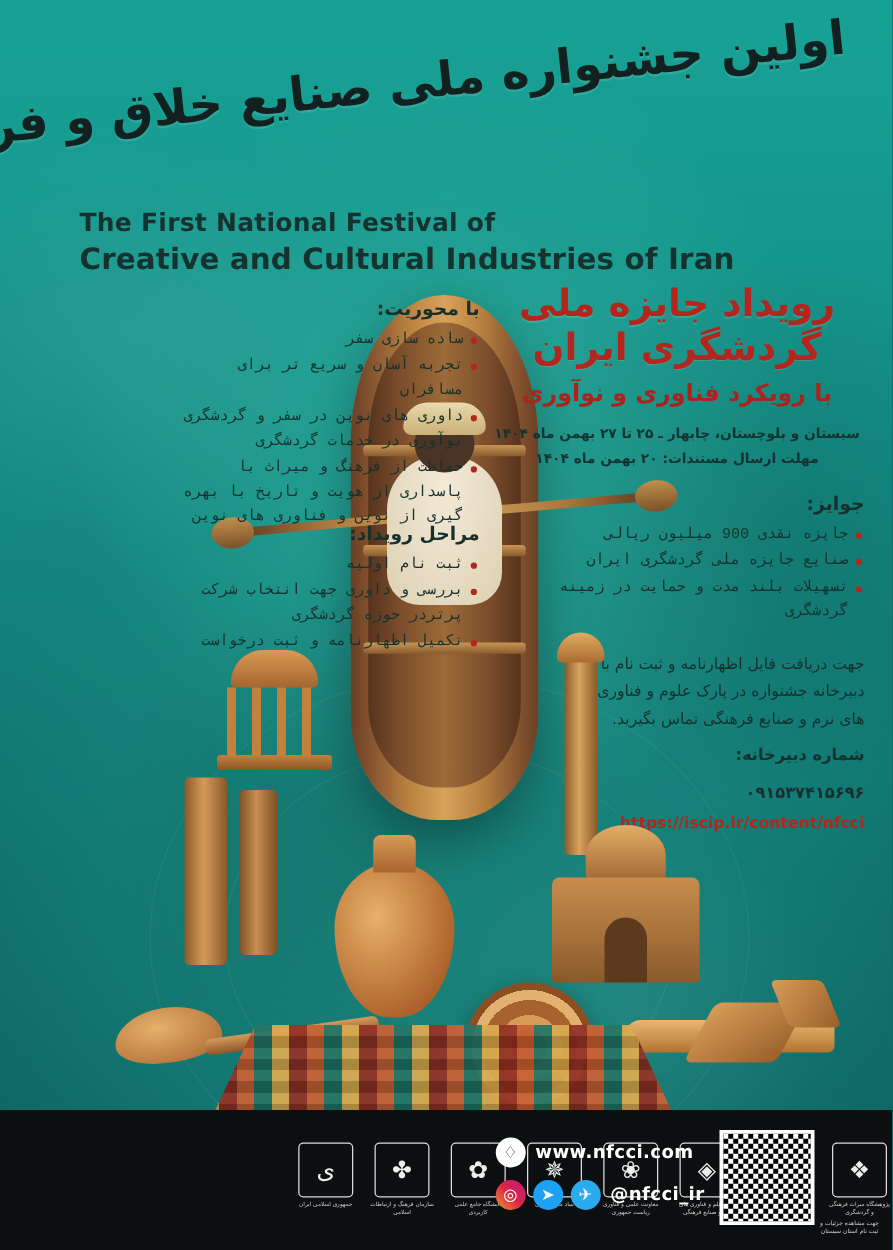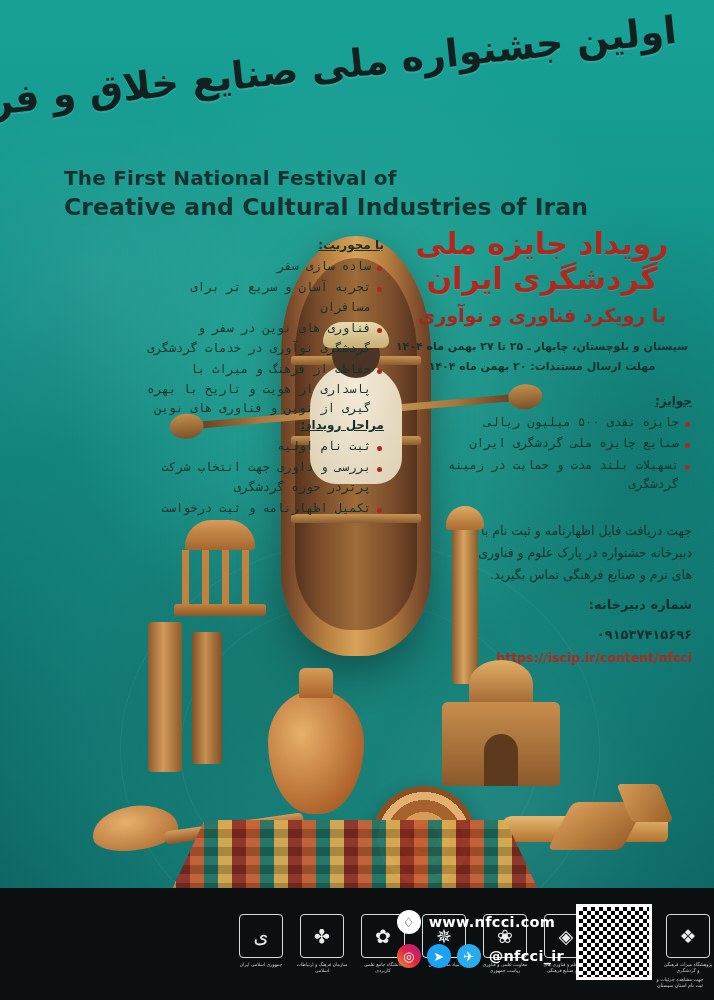--- a/index.html
+++ b/index.html
@@ -78,21 +78,21 @@
     color: #14322f; font-size: 11px; margin-top: 12px; line-height: 1.7;
     font-weight: bold;
   }
 
   
   .axis-block {
     position: absolute; top: 238px; right: 330px; width: 238px;
     direction: rtl; text-align: right; color: #15302d;
   }
   .block-head {
-    font-size: 12px; font-weight: bold; color: #15302d; margin-bottom: 6px; text-decoration: underline;
+    font-size: 15px; font-weight: bold; color: #15302d; margin-bottom: 6px;
   }
   ul.dots { list-style: none; }
   ul.dots li {
     position: relative; font-size: 12px; line-height: 1.62;
     padding-right: 13px; margin-bottom: 2px; color: #16322f; font-family: Liberation Mono, monospace;
   }
   ul.dots li::before {
     content: ""; position: absolute; right: 2px; top: 8px;
     width: 5px; height: 5px; background: #b3261d; border-radius: 50%;
   }
@@ -360,38 +360,38 @@
     <div class="ar3">با رویکرد فناوری و نوآوری</div>
     <div class="ar4">سیستان و بلوچستان، چابهار ـ ۲۵ تا ۲۷ بهمن ماه ۱۴۰۴</div>
     <div class="ar4" style="margin-top:2px;">مهلت ارسال مستندات: ۲۰ بهمن ماه ۱۴۰۴</div>
   </div>
 
   <div class="axis-block">
     <div class="block-head">با محوریت:</div>
     <ul class="dots">
       <li>ساده سازی سفر</li>
       <li>تجربه آسان و سریع تر برای مسافران</li>
-      <li>فناوری های نوین در سفر و گردشگری نوآوری در خدمات گردشگری</li>
+      <li>داوری های نوین در سفر و گردشگری نوآوری در خدمات گردشگری</li>
       <li>حفاظت از فرهنگ و میراث با پاسداری از هویت و تاریخ با بهره گیری از نوین و فناوری های نوین</li>
     </ul>
   </div>
 
   <div class="stages-block">
     <div class="block-head">مراحل رویداد:</div>
     <ul class="dots">
       <li>ثبت نام اولیه</li>
       <li>بررسی و داوری جهت انتخاب شرکت پرتردر حوزه گردشگری</li>
       <li>تکمیل اظهارنامه و ثبت درخواست</li>
     </ul>
   </div>
 
   <div class="prizes-block">
     <div class="block-head">جوایز:</div>
     <ul class="dots">
-      <li>جایزه نقدی ۵۰۰ میلیون ریالی</li>
+      <li>جایزه نقدی 900 میلیون ریالی</li>
       <li>صنایع جایزه ملی گردشگری ایران</li>
       <li>تسهیلات بلند مدت و حمایت در زمینه گردشگری</li>
     </ul>
   </div>
 
   <div class="contact-block">
     <div>جهت دریافت فایل اظهارنامه و ثبت نام با دبیرخانه جشنواره در پارک علوم و فناوری های نرم و صنایع فرهنگی تماس بگیرید.</div>
     <div class="phone">شماره دبیرخانه:</div>
     <div class="phone">۰۹۱۵۳۷۴۱۵۶۹۶</div>
     <div class="url">https://iscip.ir/content/nfcci</div>

